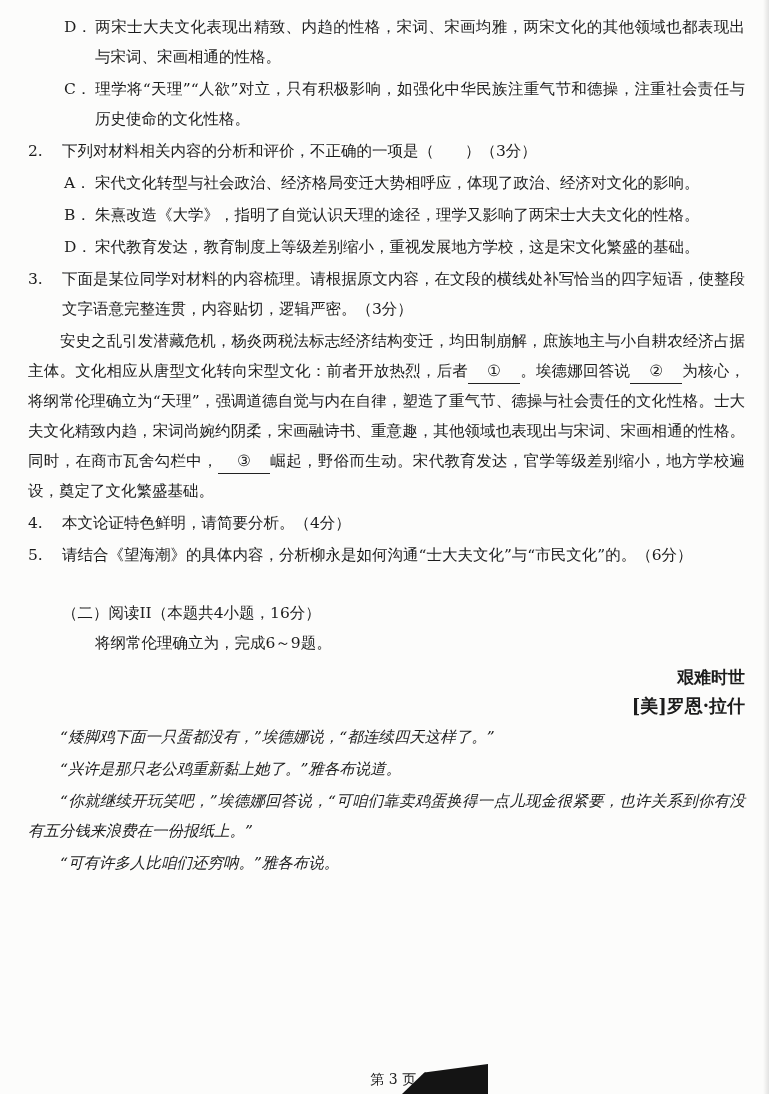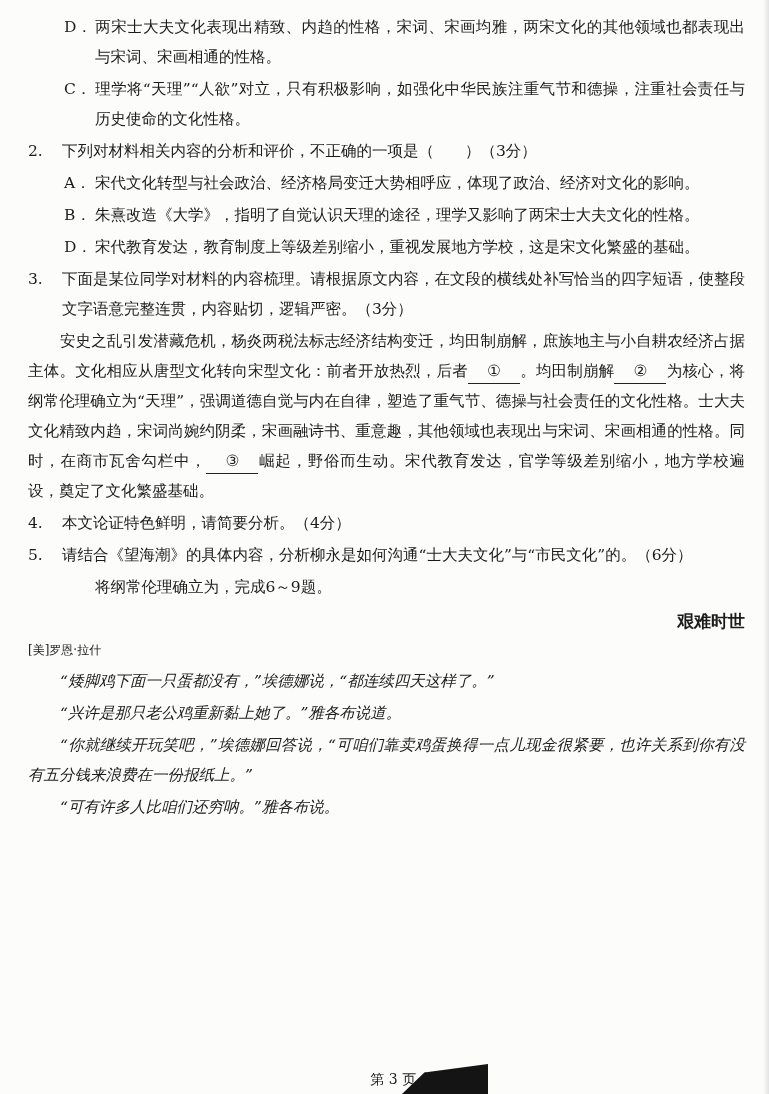--- a/index.html
+++ b/index.html
@@ -32,21 +32,21 @@
     display:inline-block;
     min-width:52px;
     text-align:center;
     text-indent:0;
     border-bottom:1.2px solid #222;
     line-height:24px;
   }
   .section-h { padding-left:34px; margin-top:28px; }
   .instruction { padding-left:67px; }
   .story-title { text-align:right; font-weight:bold; font-size:17px; margin-top:4px; }
-  .story-author { text-align:left; font-size:12px; line-height:28px; }
+  .story-author { text-align:right; font-size:18px; line-height:28px;font-weight:bold; }
   .para { text-indent:32px; text-align:justify; margin:2px 0;font-style:italic; }
   .footer {
     position:absolute; left:18px; bottom:4px; width:100%;
     text-align:center; font-size:14px; line-height:22px;
   }
   .scan-blob {
     position:absolute;
     left:402px; bottom:0;
     width:86px; height:30px;
     background:#141414;
@@ -79,31 +79,32 @@
     <span class="opt-label">B．</span><span>朱熹改造《大学》，指明了自觉认识天理的途径，理学又影响了两宋士大夫文化的性格。</span>
   </div>
   <div class="opt">
     <span class="opt-label">D．</span><span>宋代教育发达，教育制度上等级差别缩小，重视发展地方学校，这是宋文化繁盛的基础。</span>
   </div>
 
   <div class="q">
     <span class="q-num">3.</span><span>下面是某位同学对材料的内容梳理。请根据原文内容，在文段的横线处补写恰当的四字短语，使整段文字语意完整连贯，内容贴切，逻辑严密。（3分）</span>
   </div>
   <div class="passage">
-    <span>安史之乱引发潜藏危机，杨炎两税法标志经济结构变迁，均田制崩解，庶族地主与小自耕农经济占据主体。文化相应从唐型文化转向宋型文化：前者开放热烈，后者</span><span class="blank">①</span><span>。均田制崩解</span><span class="blank">②</span><span>为核心，将纲常伦理确立为“天理”，强调道德自觉与内在自律，塑造了重气节、德操与社会责任的文化性格。士大夫文化精致内趋，宋词尚婉约阴柔，宋画融诗书、重意趣，其他领域也表现出与宋词、宋画相通的性格。同时，在商市瓦舍勾栏中，</span><span class="blank">③</span><span>崛起，野俗而生动。宋代教育发达，官学等级差别缩小，地方学校遍设，奠定了文化繁盛基础。</span>
+    <span>安史之乱引发潜藏危机，杨炎两税法标志经济结构变迁，均田制崩解，庶族地主与小自耕农经济占据主体。文化相应从唐型文化转向宋型文化：前者开放热烈，后者</span><span class="blank">①</span><span>。埃德娜回答说</span><span class="blank">②</span><span>为核心，将纲常伦理确立为“天理”，强调道德自觉与内在自律，塑造了重气节、德操与社会责任的文化性格。士大夫文化精致内趋，宋词尚婉约阴柔，宋画融诗书、重意趣，其他领域也表现出与宋词、宋画相通的性格。同时，在商市瓦舍勾栏中，</span><span class="blank">③</span><span>崛起，野俗而生动。宋代教育发达，官学等级差别缩小，地方学校遍设，奠定了文化繁盛基础。</span>
   </div>
 
   <div class="q">
     <span class="q-num">4.</span><span>本文论证特色鲜明，请简要分析。（4分）</span>
   </div>
 
   <div class="q">
     <span class="q-num">5.</span><span>请结合《望海潮》的具体内容，分析柳永是如何沟通“士大夫文化”与“市民文化”的。（6分）</span>
   </div>
 
+  <div class="section-h">（二）阅读II（本题共4小题，16分）</div>
   <div class="instruction">将纲常伦理确立为，完成6～9题。</div>
 
   <div class="story-title">艰难时世</div>
   <div class="story-author">[美]罗恩·拉什</div>
   <div class="para">“矮脚鸡下面一只蛋都没有，”埃德娜说，“都连续四天这样了。”</div>
   <div class="para">“兴许是那只老公鸡重新黏上她了。”雅各布说道。</div>
   <div class="para">“你就继续开玩笑吧，”埃德娜回答说，“可咱们靠卖鸡蛋换得一点儿现金很紧要，也许关系到你有没有五分钱来浪费在一份报纸上。”</div>
   <div class="para">“可有许多人比咱们还穷呐。”雅各布说。</div>
 
   <div class="footer">第 3 页  共</div>

